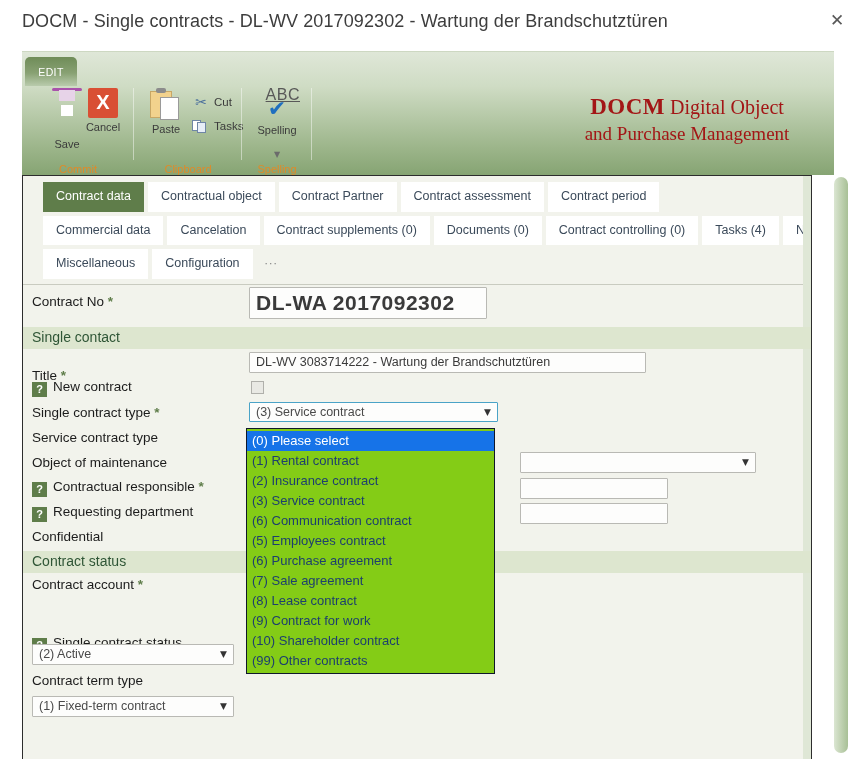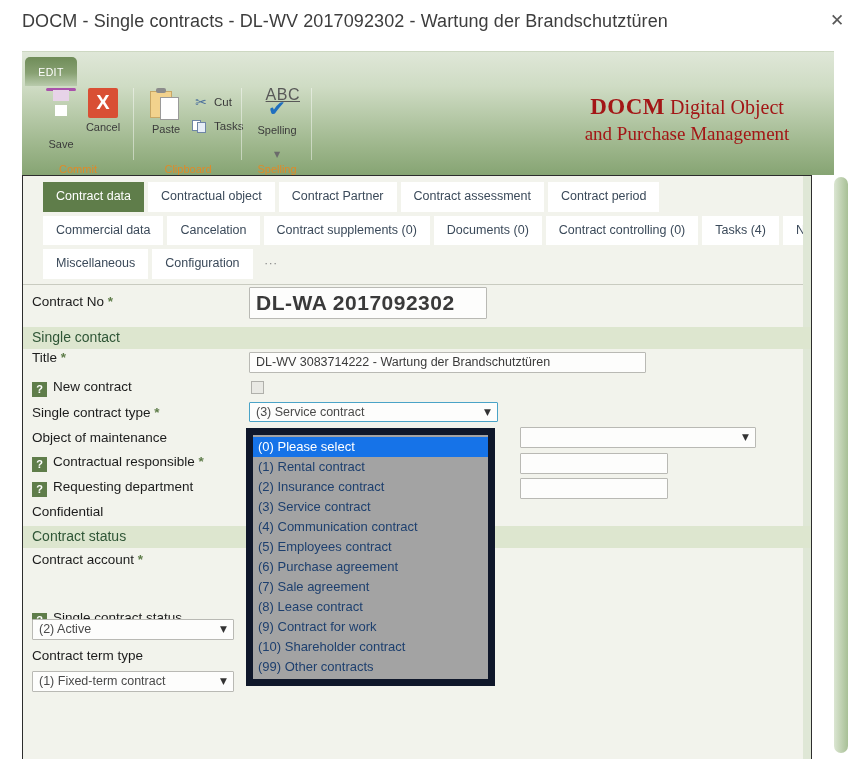--- a/index.html
+++ b/index.html
@@ -177,21 +177,21 @@
   .sel .caret { font-size:9px; color:#333; font-family:"DejaVu Sans", sans-serif; }
   .sel.open { border:1px solid #4aa3c7; }
   .chk {
     position:absolute; width:13px; height:13px; background:#e9e9e4;
     border:1px solid #b0b0ab; cursor:pointer;
   }
 
   
   .ddlist {
     position:absolute; left:246px; top:428px; width:249px;
-    background:#a3a3a3; border:7px solid #0f172a; z-index:40;
+    background:#84cc16; border:1px solid #0f172a; z-index:40;
     padding:2px 0 2px 0;
   }
   .ddopt {
     font-size:13px; color:#1d3f6e; padding:2px 0 2px 5px; line-height:16px;
     white-space:nowrap; cursor:pointer;
   }
   .ddopt.sel-hl { background:#1673e8; color:#ffffff; }
 
   
   .sbar {
@@ -219,21 +219,21 @@
   </div>
 
   <div class="ribbon">
     <div class="ribbon-tabstrip">
       <div class="edit-tab">EDIT</div>
     </div>
 
     <div class="ribbon-body">
 
       <div class="rgroup" style="left:0px; width:112px;">
-        <div class="bigbtn" style="left:16px;gap:44px;">
+        <div class="bigbtn" style="left:22px;gap:44px;">
           <div class="ico-save"></div>
           <div class="lbl">Save</div>
         </div>
         <div class="bigbtn" style="left:58px;">
           <div class="ico-cancel">X</div>
           <div class="lbl">Cancel</div>
         </div>
         <div class="rgroup-title">Commit</div>
         <div class="sep"></div>
       </div>
@@ -317,21 +317,21 @@
       <div class="frow" style="height:40px;">
         <div class="flabel" style="top:9px;">
           <span>Contract No</span> <span class="req">*</span>
         </div>
         <div class="inp big" style="left:226px; top:2px; width:238px; height:32px;">DL-WA  2017092302</div>
       </div>
 
       <div class="sectionbar">Single contact</div>
 
       <div class="frow" style="height:27px;">
-        <div class="flabel" style="top:0;text-align:right;">
+        <div class="flabel" style="top:18px;text-align:right;">
           <span>Title</span> <span class="req">*</span>
         </div>
         <div class="inp" style="left:226px; top:2px; width:397px; height:21px;">DL-WV 3083714222 - Wartung der Brandschutztüren</div>
       </div>
 
       <div class="frow" style="height:25px;">
         <div class="flabel" style="top:2px;">
           <span class="qicon">?</span><span>New contract</span>
         </div>
         <div class="chk" style="left:228px; top:4px;"></div>
@@ -340,20 +340,23 @@
       <div class="frow" style="height:25px;">
         <div class="flabel" style="top:3px;">
           <span>Single contract type</span> <span class="req">*</span>
         </div>
         <div class="sel open" style="left:226px; top:0px; width:249px; height:20px;">
           <span>(3) Service contract</span>
           <span class="caret">▼</span>
         </div>
       </div>
 
+      <div class="frow" style="height:25px;">
+        <div class="flabel" style="top:3px;">Service contract type</div>
+      </div>
 
       <div class="frow" style="height:25px;">
         <div class="flabel" style="top:3px;">Object of maintenance</div>
         <div class="sel" style="left:497px; top:0px; width:236px; height:21px;">
           <span></span>
           <span class="caret">▼</span>
         </div>
       </div>
 
 
@@ -406,21 +409,21 @@
       </div>
 
     </div>
   </div>
 
   <div class="ddlist">
       <div class="ddopt sel-hl">(0) Please select</div>
       <div class="ddopt">(1) Rental contract</div>
       <div class="ddopt">(2) Insurance contract</div>
       <div class="ddopt">(3) Service contract</div>
-      <div class="ddopt">(4) Communication contract</div>
+      <div class="ddopt">(6) Communication contract</div>
       <div class="ddopt">(5) Employees contract</div>
       <div class="ddopt">(6) Purchase agreement</div>
       <div class="ddopt">(7) Sale agreement</div>
       <div class="ddopt">(8) Lease contract</div>
       <div class="ddopt">(9) Contract for work</div>
       <div class="ddopt">(10) Shareholder contract</div>
       <div class="ddopt">(99) Other contracts</div>
     </div>
 
   <div class="sbar">

